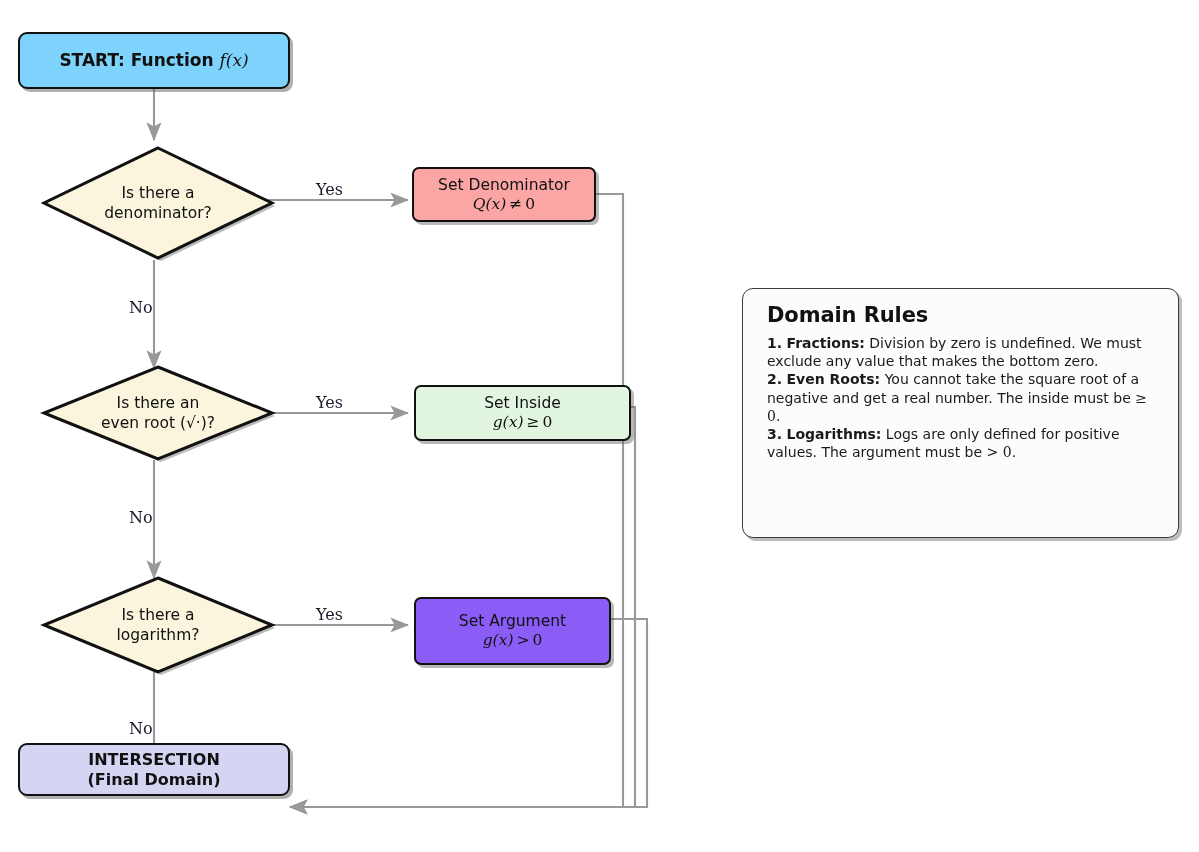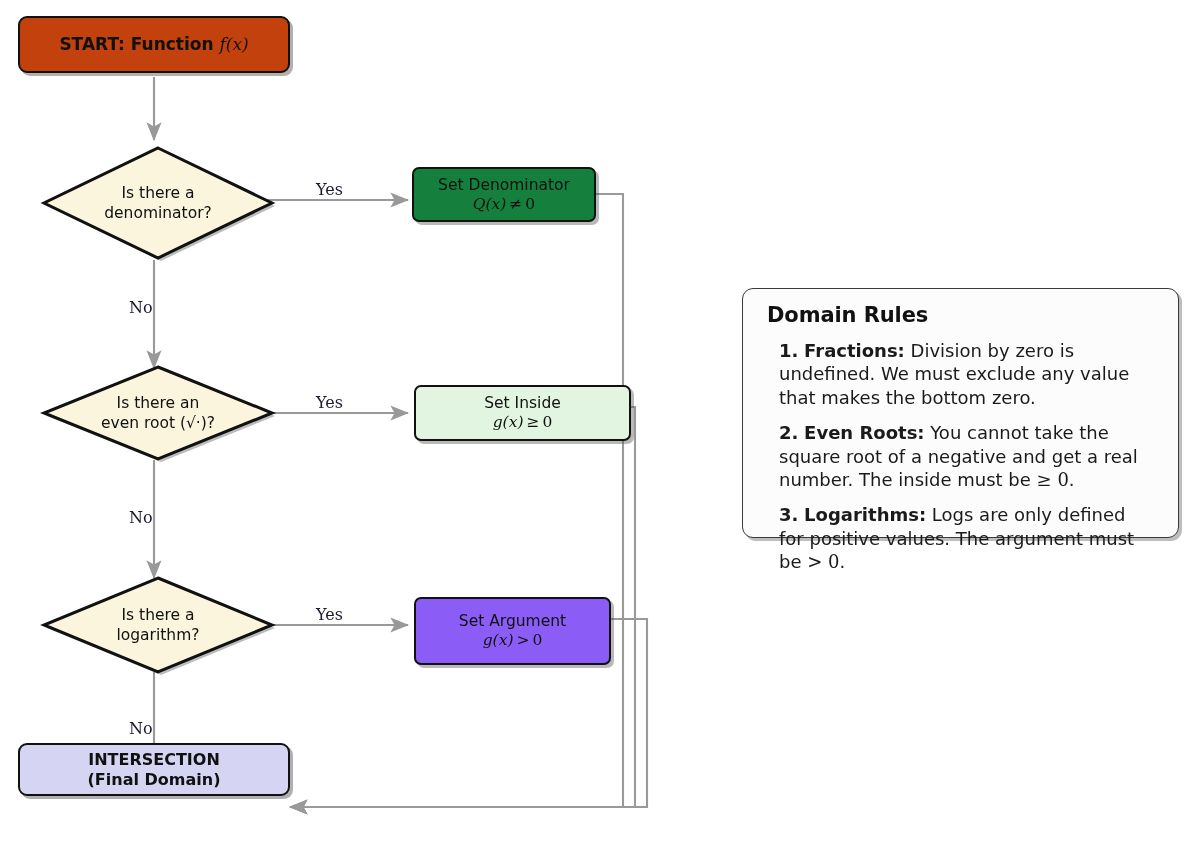--- a/index.html
+++ b/index.html
@@ -112,24 +112,24 @@
     padding: 14px 17px 10px 24px;
   }
   #rules-title {
     font-size: 21px;
     font-weight: bold;
     color: #111111;
     margin: 0 0 7px 0;
     letter-spacing: -0.1px;
   }
   .rule {
-    font-size: 18px;
+    font-size: 14px;
     color: #1a1a1a;
     line-height: 1.30;
-    margin: 12px;
+    margin: 0;
     text-align: left;
   }
   .rule b { font-weight: bold; }
   .sym { font-family: "DejaVu Serif", serif; }
 </style>
 </head>
 <body>
 
 <div id="canvas">
 
@@ -170,21 +170,21 @@
       <polygon points="158,148 272,203 158,258 44,203" fill="#FAF5DC" stroke="#111111" stroke-width="3"></polygon>
 
       <polygon points="158,367 272,413 158,459 44,413" fill="rgba(80,80,80,0.38)" transform="translate(3,3)"></polygon>
       <polygon points="158,367 272,413 158,459 44,413" fill="#FAF5DC" stroke="#111111" stroke-width="3"></polygon>
 
       <polygon points="158,578 272,625 158,672 44,625" fill="rgba(80,80,80,0.38)" transform="translate(3,3)"></polygon>
       <polygon points="158,578 272,625 158,672 44,625" fill="#FAF5DC" stroke="#111111" stroke-width="3"></polygon>
     </g>
   </svg>
 
-  <div class="node terminal" style="left:18px; top:16px; width:272px; height:57px; background:#c2410c; font-size:17px;">
+  <div class="node terminal" style="left:18px; top:32px; width:272px; height:57px; background:#7dd3fc; font-size:17px;">
     <div>
       <span>START: Function </span><span class="mathit">f(x)</span>
     </div>
   </div>
 
   <div class="decision-wrap" style="left:44px; top:148px; width:228px; height:110px;">
     <div class="decision-text">
       <span class="line1">Is there a</span>
       <span class="line2">denominator?</span>
     </div>
@@ -197,21 +197,21 @@
     </div>
   </div>
 
   <div class="decision-wrap" style="left:44px; top:578px; width:228px; height:94px;">
     <div class="decision-text">
       <span class="line1">Is there a</span>
       <span class="line2">logarithm?</span>
     </div>
   </div>
 
-  <div class="node process" style="left:412px; top:167px; width:184px; height:55px; background:#15803d; font-size:15.5px;">
+  <div class="node process" style="left:412px; top:167px; width:184px; height:55px; background:#fca5a5; font-size:15.5px;">
     <span class="line1">Set Denominator</span>
     <span class="line2"><span class="mathit">Q(x)</span><span class="mathop">≠</span><span class="mathrm">0</span></span>
   </div>
 
   <div class="node process" style="left:414px; top:385px; width:217px; height:56px; background:#E2F5E0; font-size:15.5px;">
     <span class="line1">Set Inside</span>
     <span class="line2"><span class="mathit">g(x)</span><span class="mathop">≥</span><span class="mathrm">0</span></span>
   </div>
 
   <div class="node process" style="left:414px; top:597px; width:197px; height:68px; background:#8b5cf6; font-size:15.5px;">

